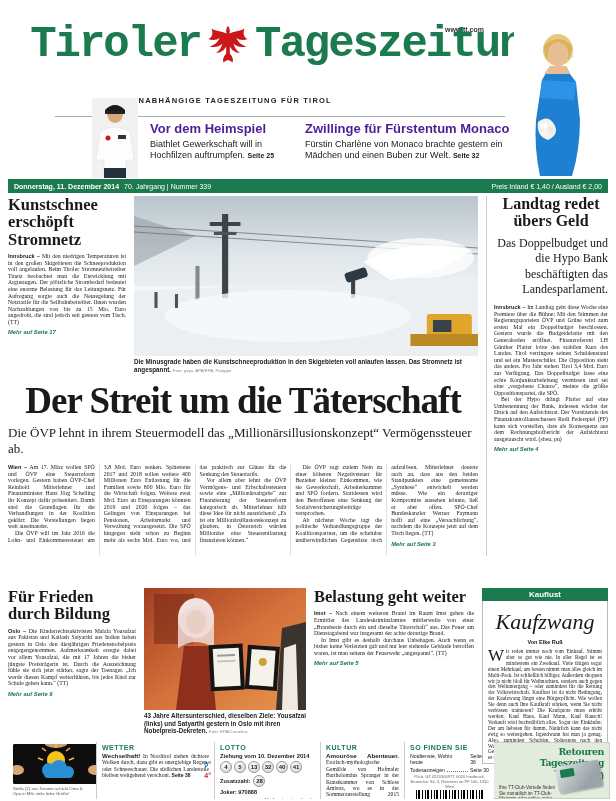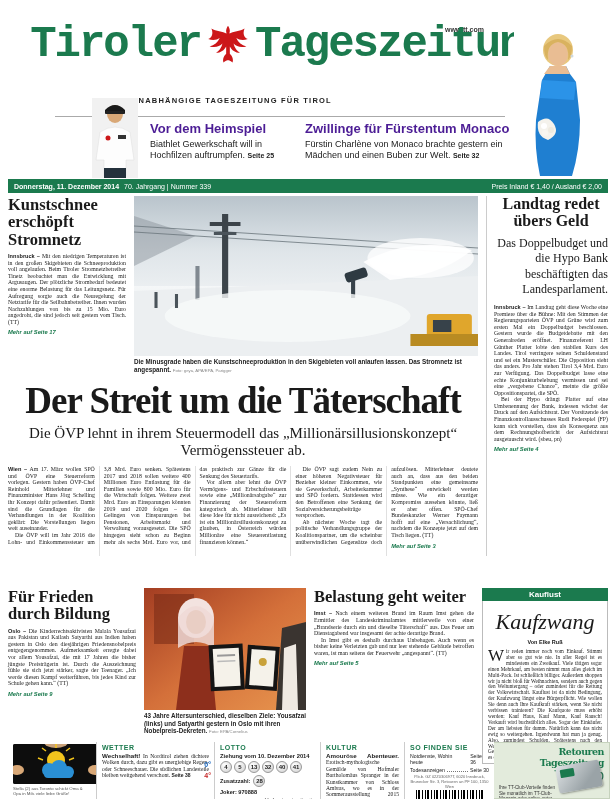--- a/index.html
+++ b/index.html
@@ -37,21 +37,21 @@
   .art-title { font-weight:bold; font-size:16.5px; line-height:1.05; margin-bottom:5px; }
   .body-txt { font-size:5.8px; line-height:6.6px; text-align:justify; }
   .body-txt .lead-loc { font-family:"Liberation Sans",sans-serif; font-weight:bold; font-size:5.6px; }
   .indent { text-indent:7px; }
   .more { display:block; margin-top:4px; color:#1b7a4e; font-weight:bold; font-style:italic; font-size:5.8px; font-family:"Liberation Sans",sans-serif; }
   .main-photo { flex:1; display:flex; flex-direction:column; }
   .main-photo .ph { width:100%; height:160px; }
   .caption { font-family:"Liberation Sans",sans-serif; font-size:6.3px; font-weight:bold; color:#222; margin-top:2px; line-height:1.2; }
   .credit { font-family:"Liberation Sans",sans-serif; font-size:4.3px; color:#888; font-weight:normal; }
   .main-headline { font-size:37px; font-weight:bold; text-align:center; letter-spacing:-1px; line-height:1; margin-top:9px; }
-  .main-subhead { font-size:15px; text-align:center; margin:6px 0 7px; }
+  .main-subhead { font-size:13px; text-align:left; margin:6px 0 7px; }
   .bodycols { column-count:5; column-gap:9px; column-rule:1px solid #e0e0e0; height:104px; overflow:hidden; }
   .col-landtag { width:122px; flex:0 0 auto; border-left:1px solid #ccc; padding-left:7px; }
   .landtag-title { font-weight:bold; font-size:16px; text-align:center; line-height:1.05; margin-bottom:6px; }
   .landtag-lead { font-size:12px; text-align:right; line-height:1.3; margin-bottom:6px; }
 
   
   .band2 { position:absolute; top:588px; left:8px; right:8px; height:180px; display:flex; gap:8px; }
   .col-frieden { width:128px; flex:0 0 auto; }
   .nobel-fig { width:162px; flex:0 0 auto; display:flex; flex-direction:column; }
   .nobel-fig .ph { width:100%; height:122px; }

